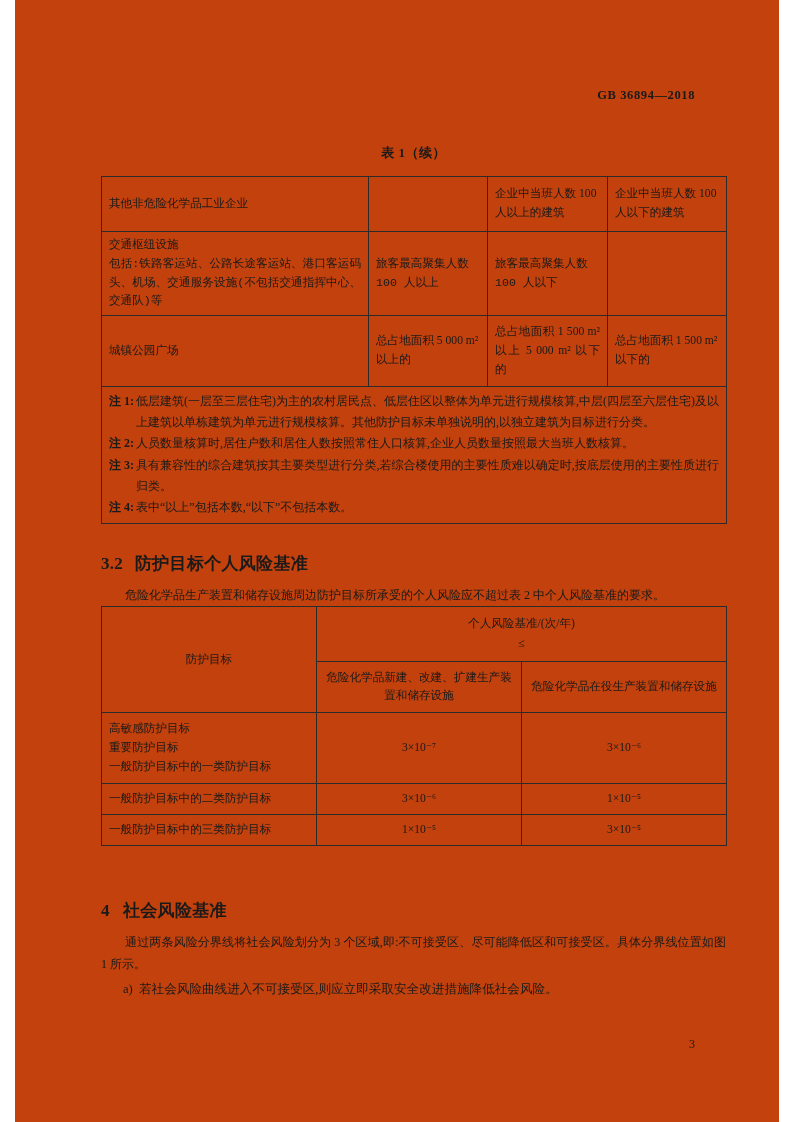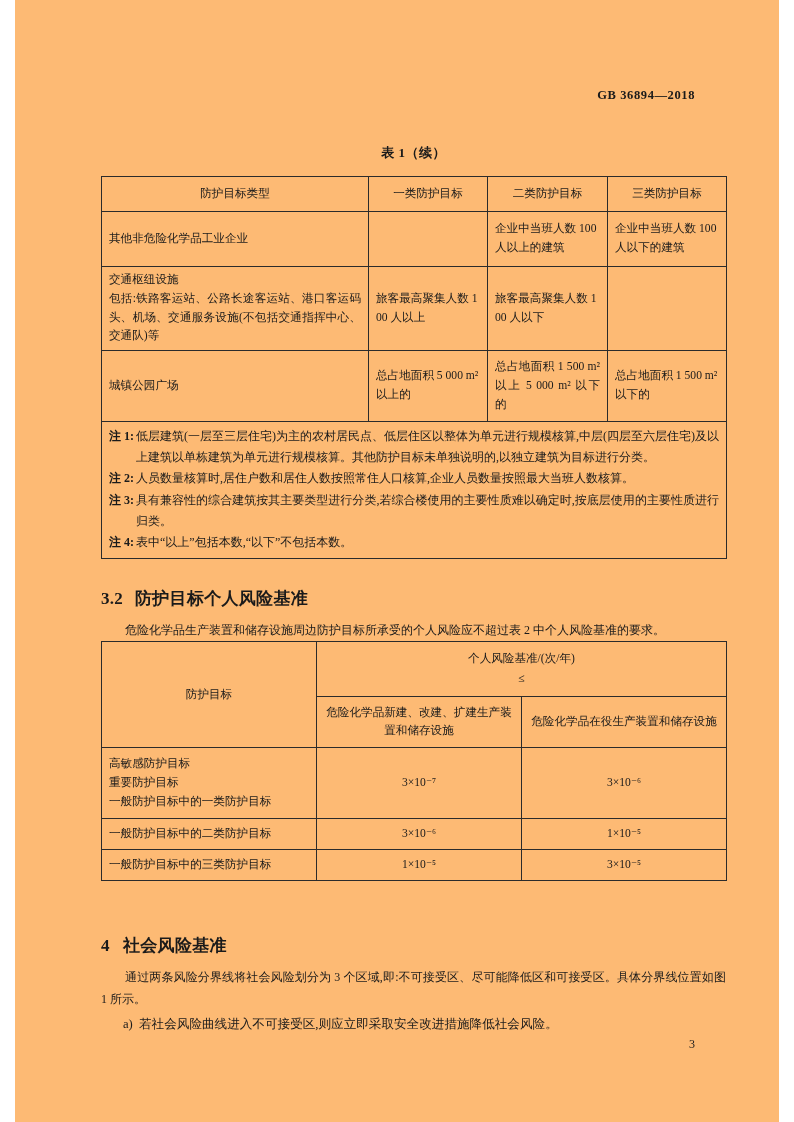--- a/index.html
+++ b/index.html
@@ -10,21 +10,21 @@
   }
   body {
     font-family: "Liberation Serif", "DejaVu Serif", serif;
     color: #1a1a1a;
   }
   #page {
     position: relative;
     width: 764px;
     height: 1122px;
     margin: 0 auto;
-    background: #fdba74;
+    background: #c2410c;
     box-sizing: border-box;
     overflow: hidden;
   }
 
   
   .page-header {
     position: absolute;
     top: 88px;
     right: 84px;
     font-family: "Liberation Serif", "DejaVu Serif", serif;
@@ -77,21 +77,21 @@
   .cell-center {
     text-align: center;
   }
   .cell-left {
     text-align: left;
   }
   .cell-just {
     text-align: justify;
     text-align-last: left;
   }
-  .tall-row td { height: 74px; }
+  .tall-row td { height: 74px; font-family: Liberation Mono, monospace; }
   .mid-row td  { height: 46px; }
   .park-row td { height: 62px; }
   .head-row td { height: 26px; }
 
   
   .t1 col.c1 { width: 267px; }
   .t1 col.c2 { width: 119px; }
   .t1 col.c3 { width: 120px; }
   .t1 col.c4 { width: 119px; }
 
@@ -186,26 +186,20 @@
     <div class="table-caption">表 1（续）</div>
 
     <table class="doc-table t1">
       <colgroup>
           <col class="c1">
           <col class="c2">
           <col class="c3">
           <col class="c4">
         </colgroup>
       <tbody>
-        <tr class="head-row">
-          <td class="hcell">防护目标类型</td>
-          <td class="hcell">一类防护目标</td>
-          <td class="hcell">二类防护目标</td>
-          <td class="hcell">三类防护目标</td>
-        </tr>
 
         <tr class="mid-row">
           <td class="cell-left">其他非危险化学品工业企业</td>
           <td class="cell-left"></td>
           <td class="cell-left">企业中当班人数 100 人以上的建筑</td>
           <td class="cell-left">企业中当班人数 100 人以下的建筑</td>
         </tr>
 
         <tr class="tall-row">
           <td class="cell-just" style="white-space:pre-line;">交通枢纽设施

